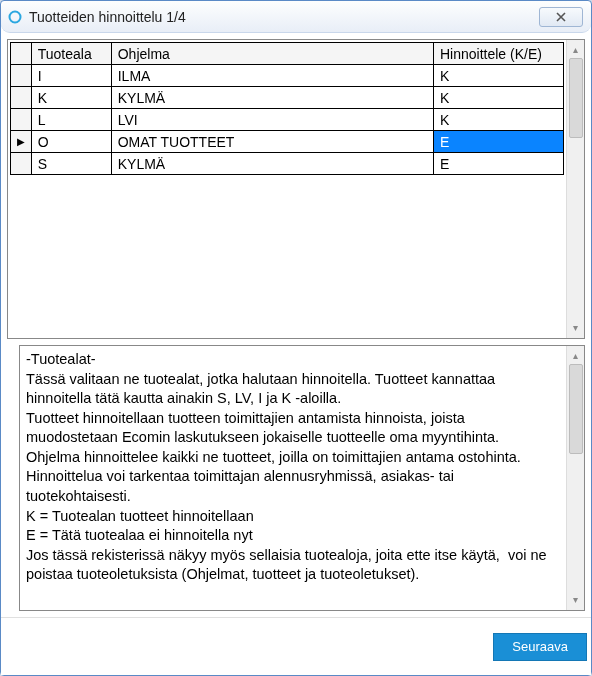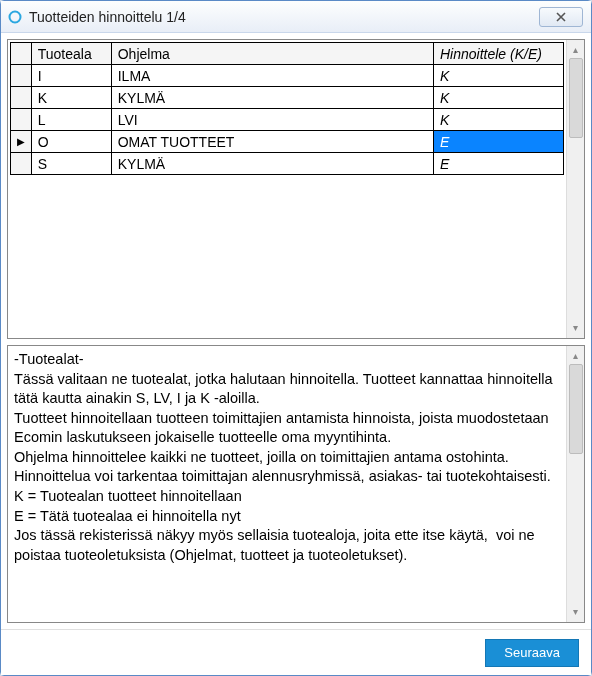--- a/index.html
+++ b/index.html
@@ -17,20 +17,21 @@
     box-shadow: 0 0 8px rgba(0,0,0,0.15);
     display: flex; flex-direction: column;
     position: relative;
   }
   .titlebar {
     height: 32px;
     background: linear-gradient(#fdfefe, #e8eef7);
     border-bottom: 1px solid #c9d7eb;
     display: flex; align-items: center;
     padding: 0 8px 0 6px;
+    border-radius: 9px;
   }
   .titlebar .app-icon {
     width: 16px; height: 16px;
     margin-right: 6px;
     display:flex;align-items:center;justify-content:center;
   }
   .titlebar .title {
     flex: 1;
     font-size: 14px;
     color: #222;
@@ -48,21 +49,21 @@
     display: flex; flex-direction: column;
     padding: 6px;
   }
   .pane {
     border: 1px solid #888;
     background: #fff;
     position: relative;
     display:flex;
   }
   .pane-top { height: 300px; margin-bottom: 6px; }
-  .pane-bottom { flex: 1; }
+  .pane-bottom { flex: 1; margin-left: 12px; }
   .scroll-area {
     flex: 1;
     overflow: hidden;
     padding: 2px;
   }
   .vscroll {
     width: 18px;
     background: #f0f0f0;
     border-left: 1px solid #ddd;
     position: relative;
@@ -101,38 +102,38 @@
   }
   .rowhead {
     width: 14px;
     background: #f5f5f5;
     padding:0;
     text-align:center;
   }
   .rowhead.marker { font-size:10px; }
   .col-a { width: 80px; }
   .col-b { }
-  .col-c { width: 130px; font-style: italic; }
+  .col-c { width: 130px; }
   td.selected {
     background: #0a84ff;
     color: #fff;
   }
   .infotext {
     padding: 2px 4px;
     font-size: 14.5px;
     line-height: 1.35;
     color: #000;
     white-space: pre-wrap;
   }
   .footer {
-    height: 46px;
+    height: 58px;
     display:flex;
     justify-content:flex-end;
     align-items:center;
-    padding: 0 12px;
+    padding: 0 4px;
     border-top: 1px solid #e0e0e0;
     background:#fff;
   }
   .btn-primary {
     height: 28px;
     padding: 0 18px;
     background: #1a8fd6;
     color: #fff;
     border: 1px solid #1477b5;
     font-size: 13px;

